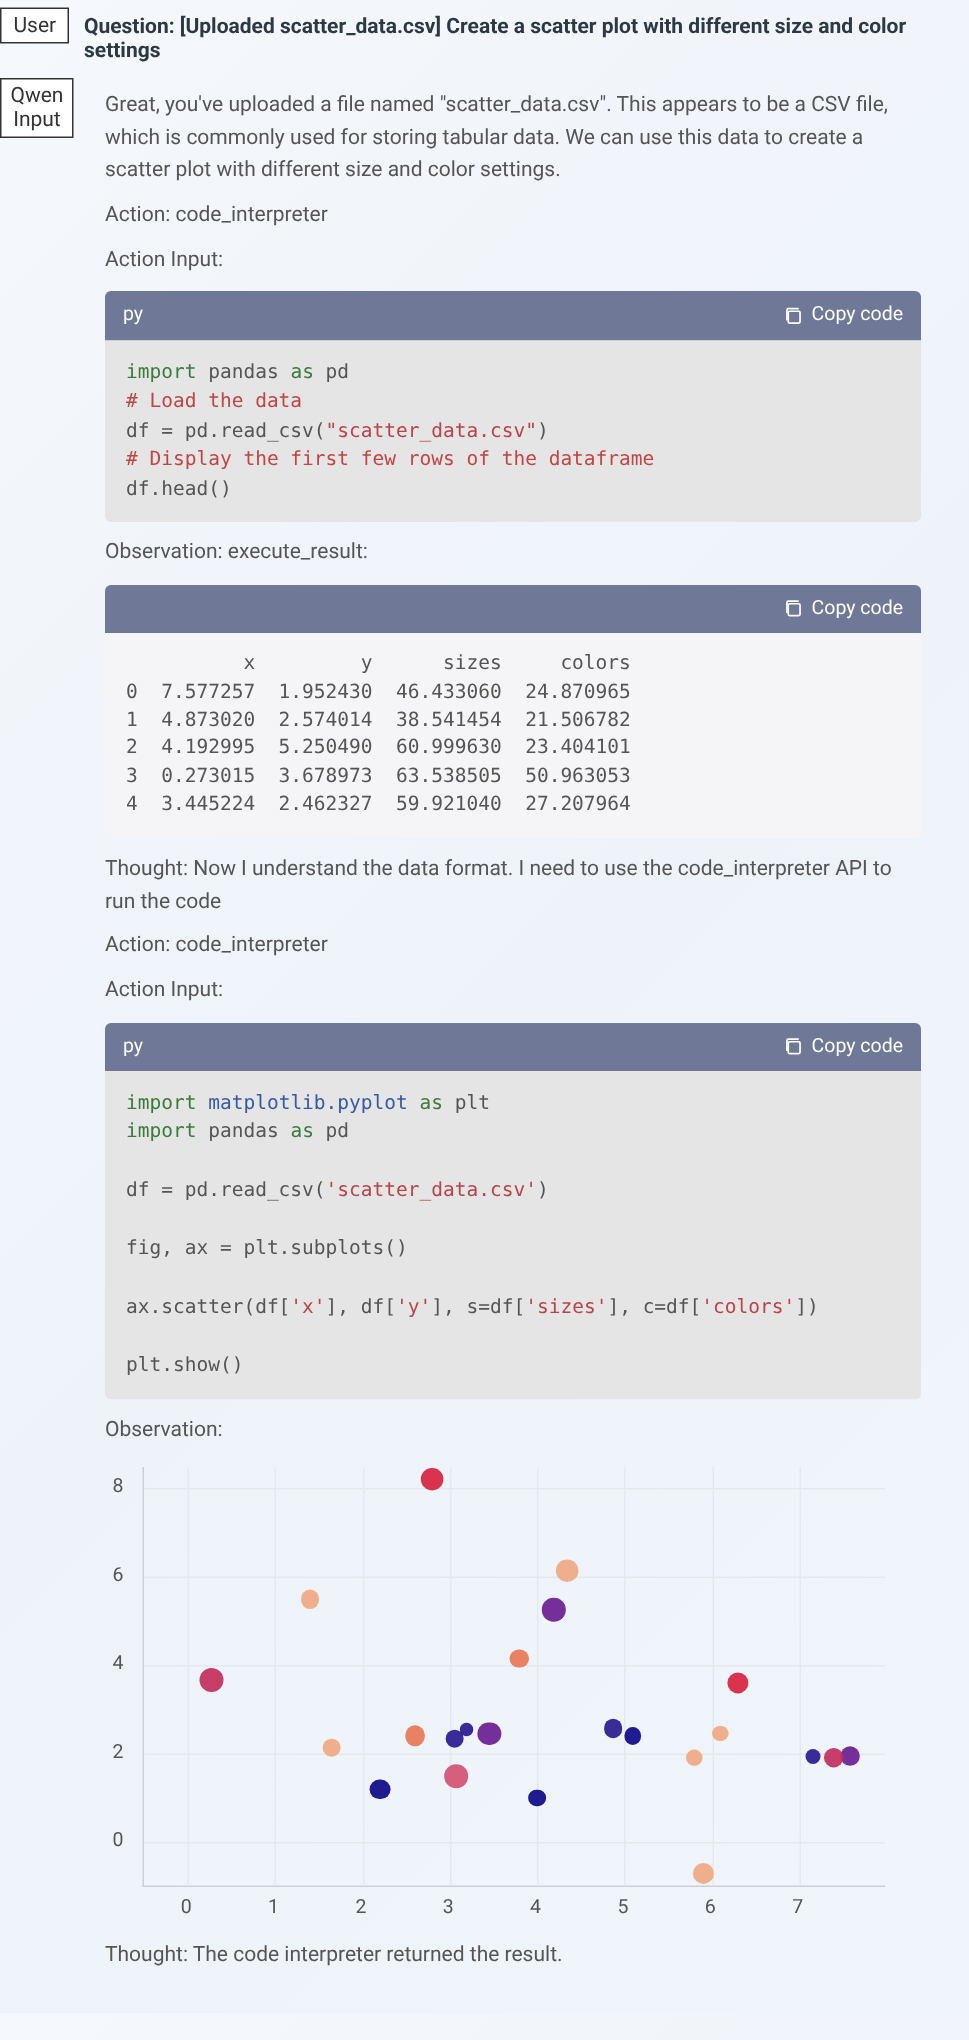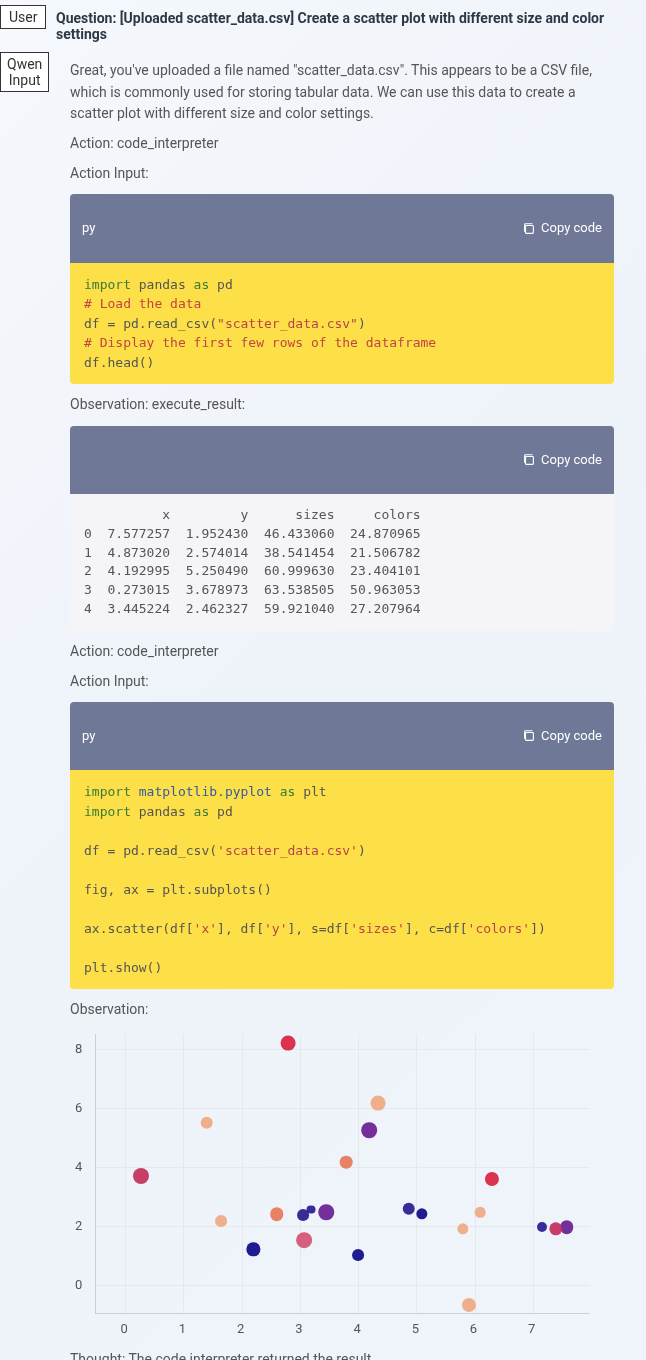--- a/index.html
+++ b/index.html
@@ -36,27 +36,27 @@
   margin: 10px 0;
   border-radius: 4px;
   overflow: hidden;
 }
 .code-header {
   background: #6f7997;
   color: #fff;
   display: flex;
   justify-content: space-between;
   align-items: center;
-  padding: 24px 12px;
+  padding: 6px 12px;
   font-size: 13px;
 }
 .copy-btn { display: flex; align-items: center; gap: 5px; cursor: pointer; }
 .copy-btn svg { width: 14px; height: 14px; }
 pre {
-  background: #fde047;
+  background: #e5e5e5;
   padding: 12px 14px;
   font-family: "Consolas", "Monaco", monospace;
   font-size: 13px;
   line-height: 1.5;
   white-space: pre;
   overflow-x: auto;
 }
 .kw { color: #3b7a3b; }
 .str { color: #b8434a; }
 .com { color: #c04545; }
@@ -153,20 +153,21 @@
       </span>
     </div>
     <div class="tbl-pre" id="table-out">          x         y      sizes     colors
 0  7.577257  1.952430  46.433060  24.870965
 1  4.873020  2.574014  38.541454  21.506782
 2  4.192995  5.250490  60.999630  23.404101
 3  0.273015  3.678973  63.538505  50.963053
 4  3.445224  2.462327  59.921040  27.207964</div>
   </div>
 
+  <p class="plain">Thought: Now I understand the data format. I need to use the code_interpreter API to run the code</p>
   <p class="plain">Action: code_interpreter</p>
   <p class="plain">Action Input:</p>
 
   <div class="code-block">
     <div class="code-header">
       <span>py</span>
       <span class="copy-btn">
         <svg viewBox="0 0 16 16" fill="none" stroke="#fff" stroke-width="1.3">
             <rect x="4" y="4" width="9" height="9" rx="1"></rect>
             <path d="M3 11V3a1 1 0 011-1h8"></path>

